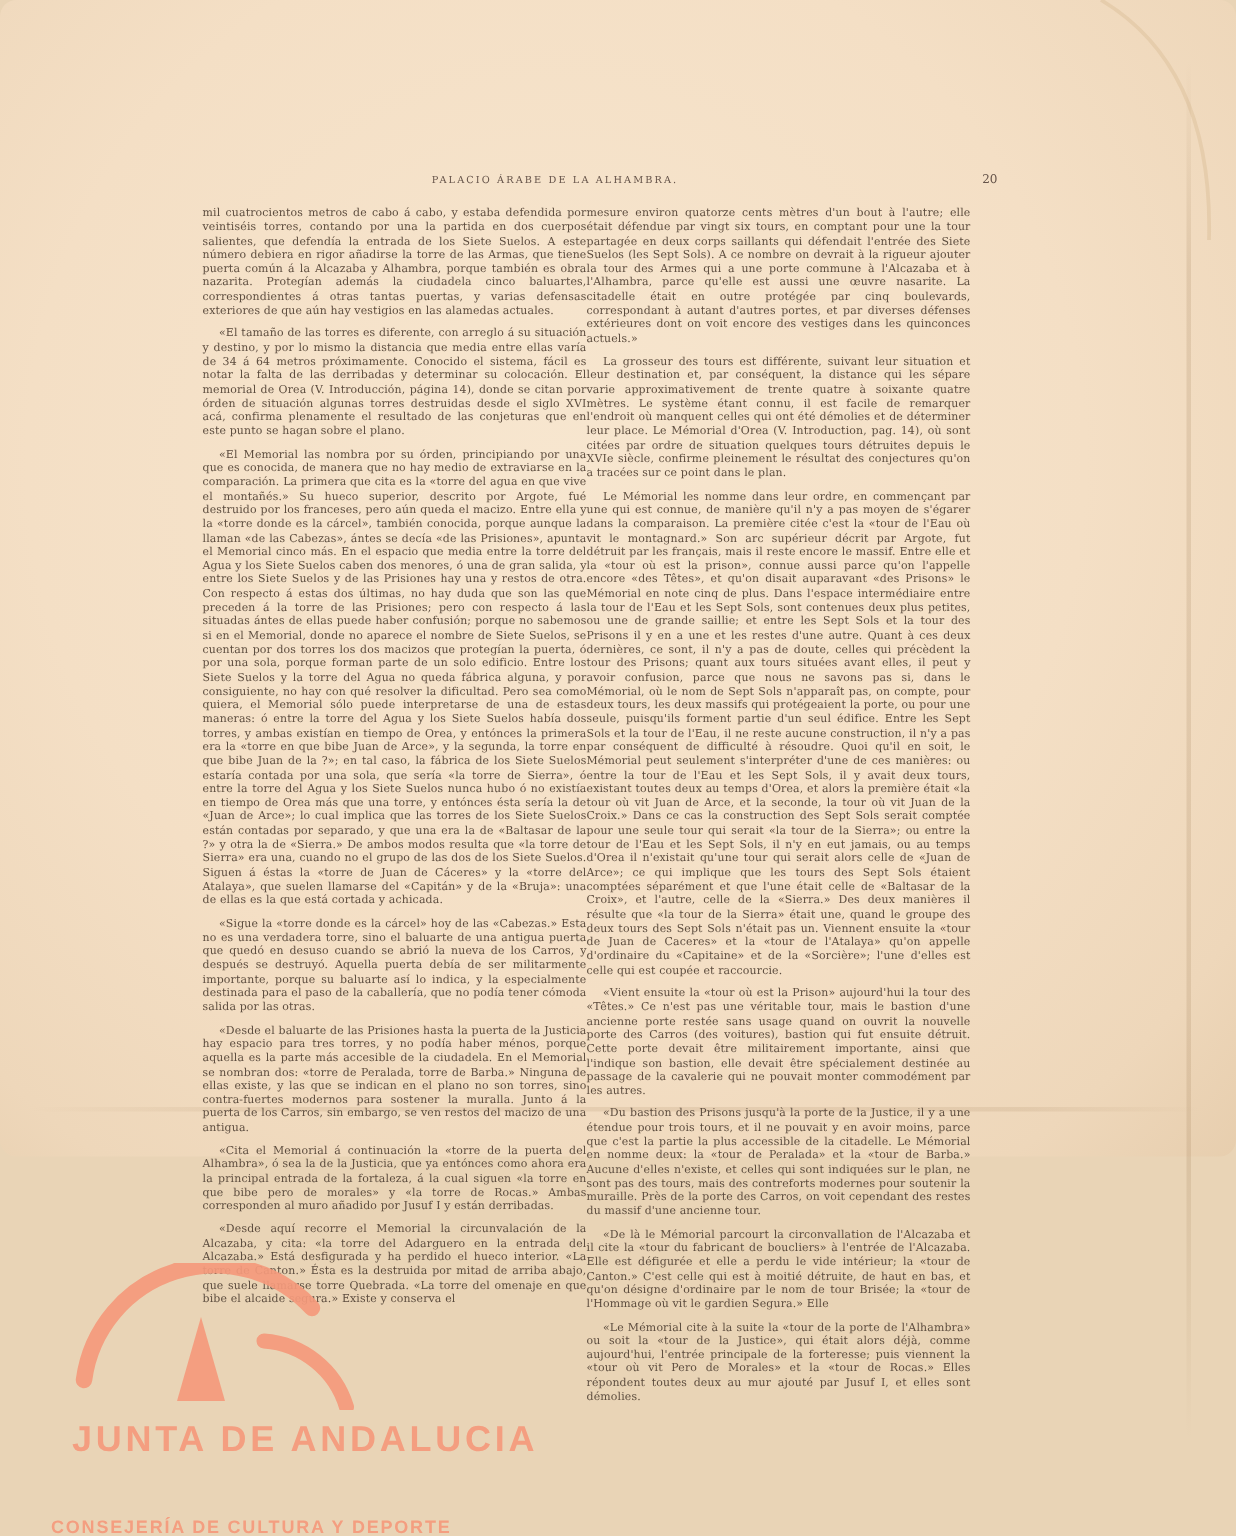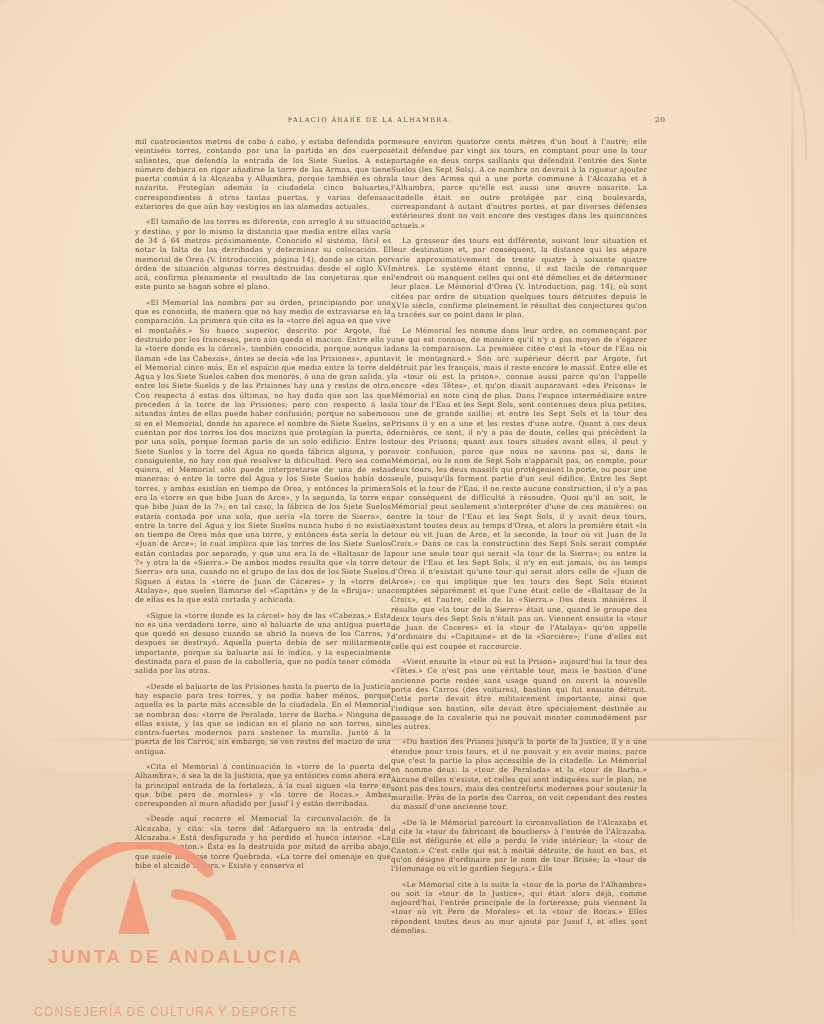--- a/index.html
+++ b/index.html
@@ -50,25 +50,25 @@
   .col p{margin:0 0 6px 0;text-indent:11px;}
   .col p:first-child{text-indent:0;}
   .watermark{
     position:absolute;left:30px;top:842px;width:250px;
     color:#f59a7c;opacity:.92;
     font-family:"Liberation Sans", sans-serif;
     pointer-events:none;
   }
   .wm-logo{display:block;margin-left:18px;}
   .wm-title{
-    font-weight:bold;font-size:19px;letter-spacing:2.5px;
+    font-weight:bold;font-size:24px;letter-spacing:2.5px;
     margin:6px 0 2px 18px;white-space:nowrap;
   }
   .wm-sub{
-    font-weight:normal;font-size:12px;letter-spacing:1.2px;
+    font-weight:bold;font-size:12px;letter-spacing:1.2px;
     margin-left:4px;white-space:nowrap;margin-top:37px;
   }
 </style>
 </head>
 <body>
 
 <div class="sheet">
 
   <svg class="crease" width="120" height="160" viewBox="0 0 120 160">
     <path d="M 30,0 Q 105,45 102,160" fill="none" stroke="#e3c9a8" stroke-width="2.5" opacity="0.8"></path>

